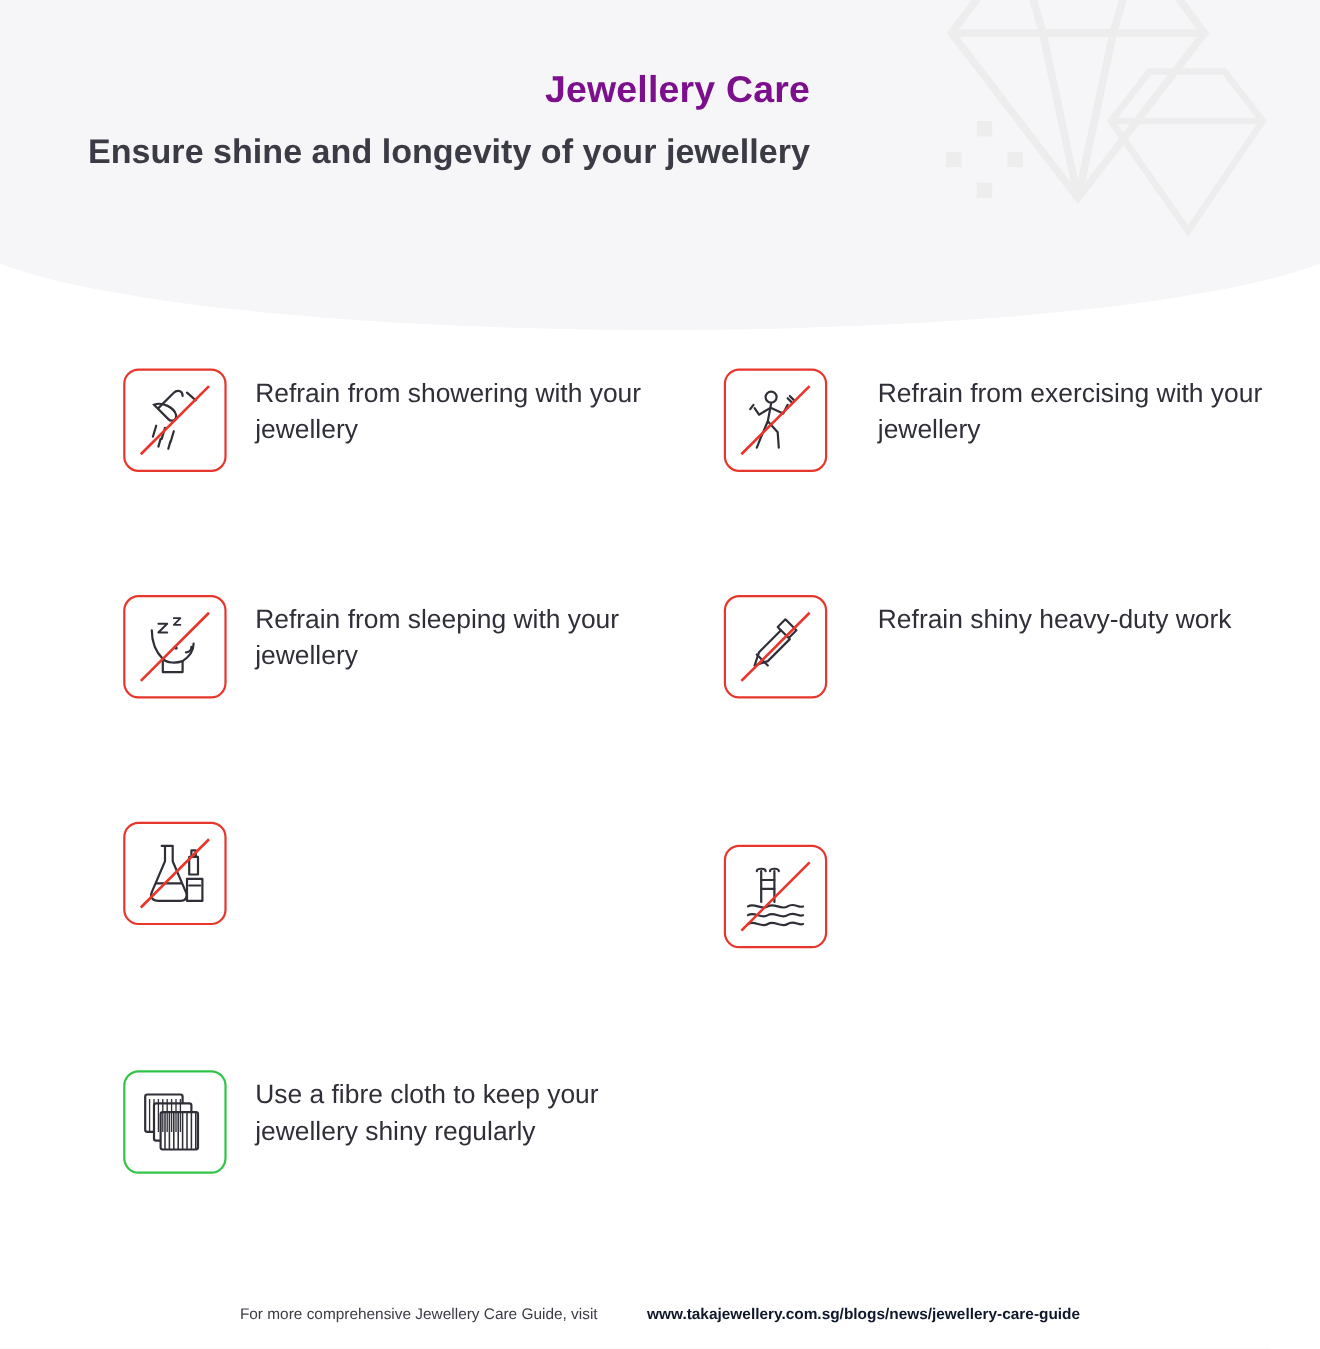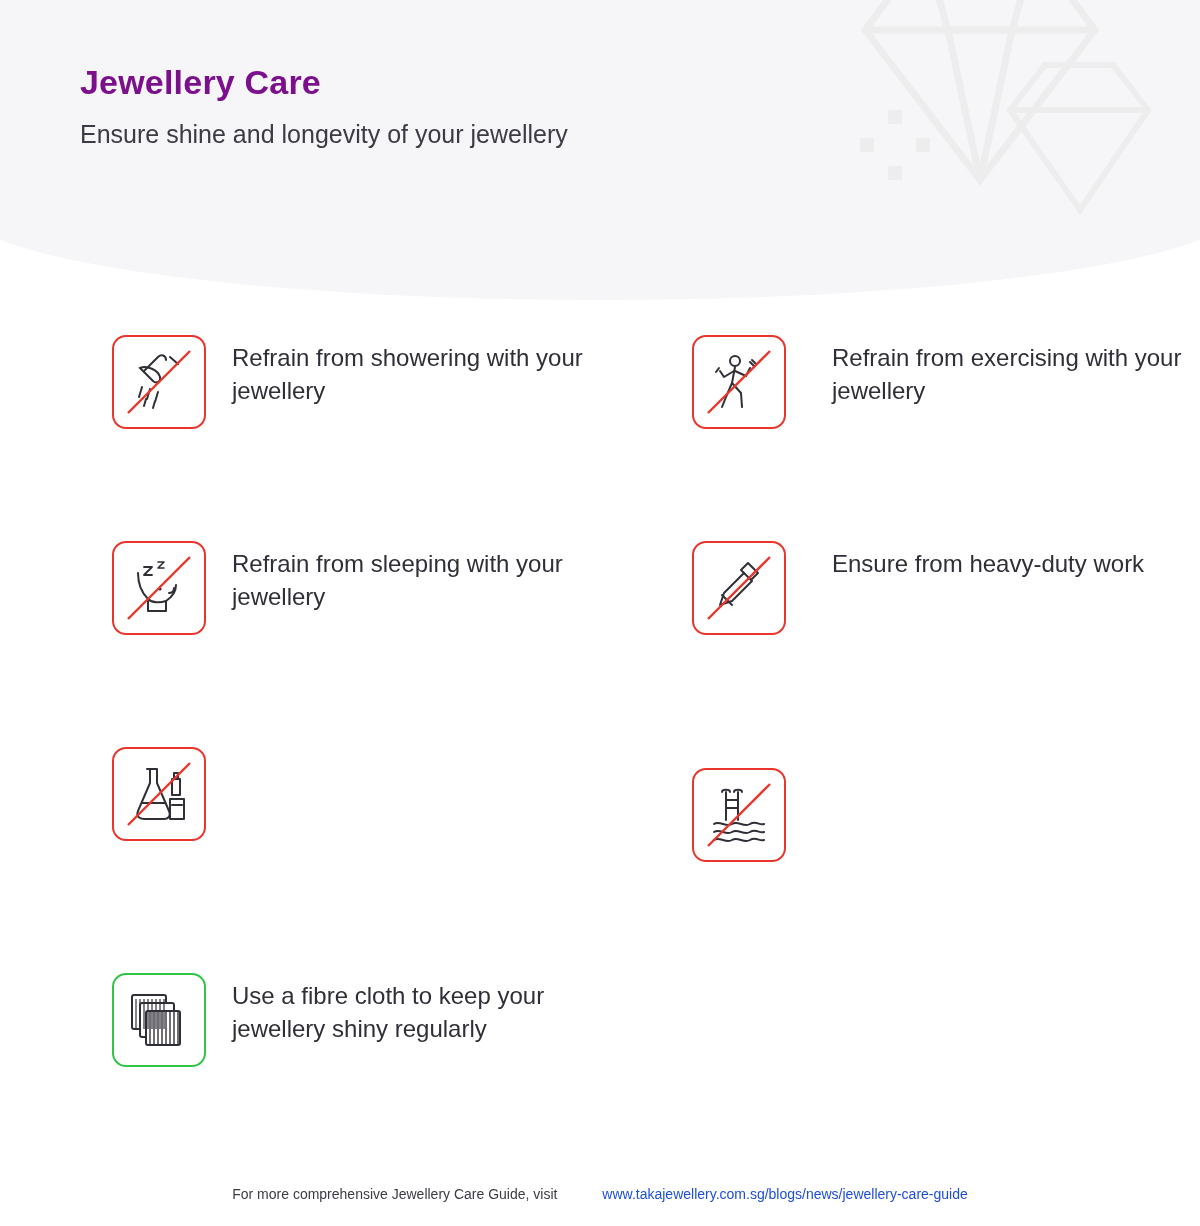--- a/index.html
+++ b/index.html
@@ -38,35 +38,36 @@
     right: 30px;
     top: -30px;
     width: 340px;
     height: 300px;
     opacity: 1;
   }
   .header-text {
     position: absolute;
     left: 80px;
     top: 62px;
+    text-align: right;
   }
   .title {
     font-size: 34px;
     font-weight: bold;
     color: #7b0f8c;
     letter-spacing: 0.2px;
     margin: 0;
     line-height: 1.2;
   }
   .subtitle {
-    font-size: 25px;
+    font-size: 31px;
     color: #3b3b45;
-    margin: 16px 13px 0 0;
+    margin: 16px 0 0 0;
     line-height: 1.2;
-    font-weight: normal;
+    font-weight: bold;
   }
 
   
   .grid {
     position: absolute;
     left: 0;
     top: 330px;
     width: 1200px;
     height: 790px;
   }
@@ -97,42 +98,42 @@
   .item-text {
     font-size: 24px;
     line-height: 1.38;
     color: #2f2f38;
     padding-top: 6px;
     max-width: 380px;
   }
 
   
   .col-left  { left: 112px; }
-  .col-right { left: 692px; gap: 46px; }
+  .col-right { left: 658px; gap: 46px; }
   .row-1 { top: 5px; }
   .row-2 { top: 211px; justify-content: flex-end; }
   .row-3 { top: 417px; }
   .row-4 { top: 643px; justify-content: space-between; }
 
   .row-3.col-right { top: 438px; }
   .row-4.col-right { top: 650px; }
 
   
   .footer {
     position: absolute;
     left: 0;
     bottom: 24px;
     width: 1200px;
     text-align: center;
     font-size: 14px;
     color: #3b3b45;
   }
   .footer .url {
-    font-weight: normal;
-    color: #1d4ed8;
+    font-weight: bold;
+    color: #0f172a;
     margin-left: 41px;
   }
 </style>
 </head>
 <body>
 
 <div class="header">
   <div class="header-bg"></div>
 
   <svg class="header-diamond" viewBox="0 0 340 300" fill="none">
@@ -217,21 +218,21 @@
     <div class="icon-box">
       <svg width="90" height="90" viewBox="0 0 90 90">
         <g stroke="#2f2f38" stroke-width="2" fill="none" stroke-linecap="round" stroke-linejoin="round">
           <path d="M54 20 L64 30 L57 37 L47 27 Z"></path>
           <path d="M50 30 L30 50 L26 62 L38 58 L58 38"></path>
           <path d="M28 52 L38 62"></path>
         </g>
         <line x1="14" y1="76" x2="76" y2="14" stroke="#e8362c" stroke-width="2.4"></line>
       </svg>
     </div>
-    <div class="item-text">Ensure from heavy-duty work</div>
+    <div class="item-text">Refrain shiny heavy-duty work</div>
   </div>
 
   <div class="item col-left row-3">
     <div class="icon-box">
       <svg width="90" height="90" viewBox="0 0 90 90">
         <g stroke="#2f2f38" stroke-width="2" fill="none" stroke-linecap="round" stroke-linejoin="round">
           <path d="M33 20 L43 20 M36 20 L36 34 L24 62 C22 67 25 70 30 70 L50 70 C55 70 57 66 55 62 L43 34 L43 20"></path>
           <path d="M28 54 L51 54"></path>
           <path d="M58 30 L66 30 L66 46 L58 46 Z"></path>
           <path d="M60 24 L64 24 L64 30 L60 30 Z"></path>

